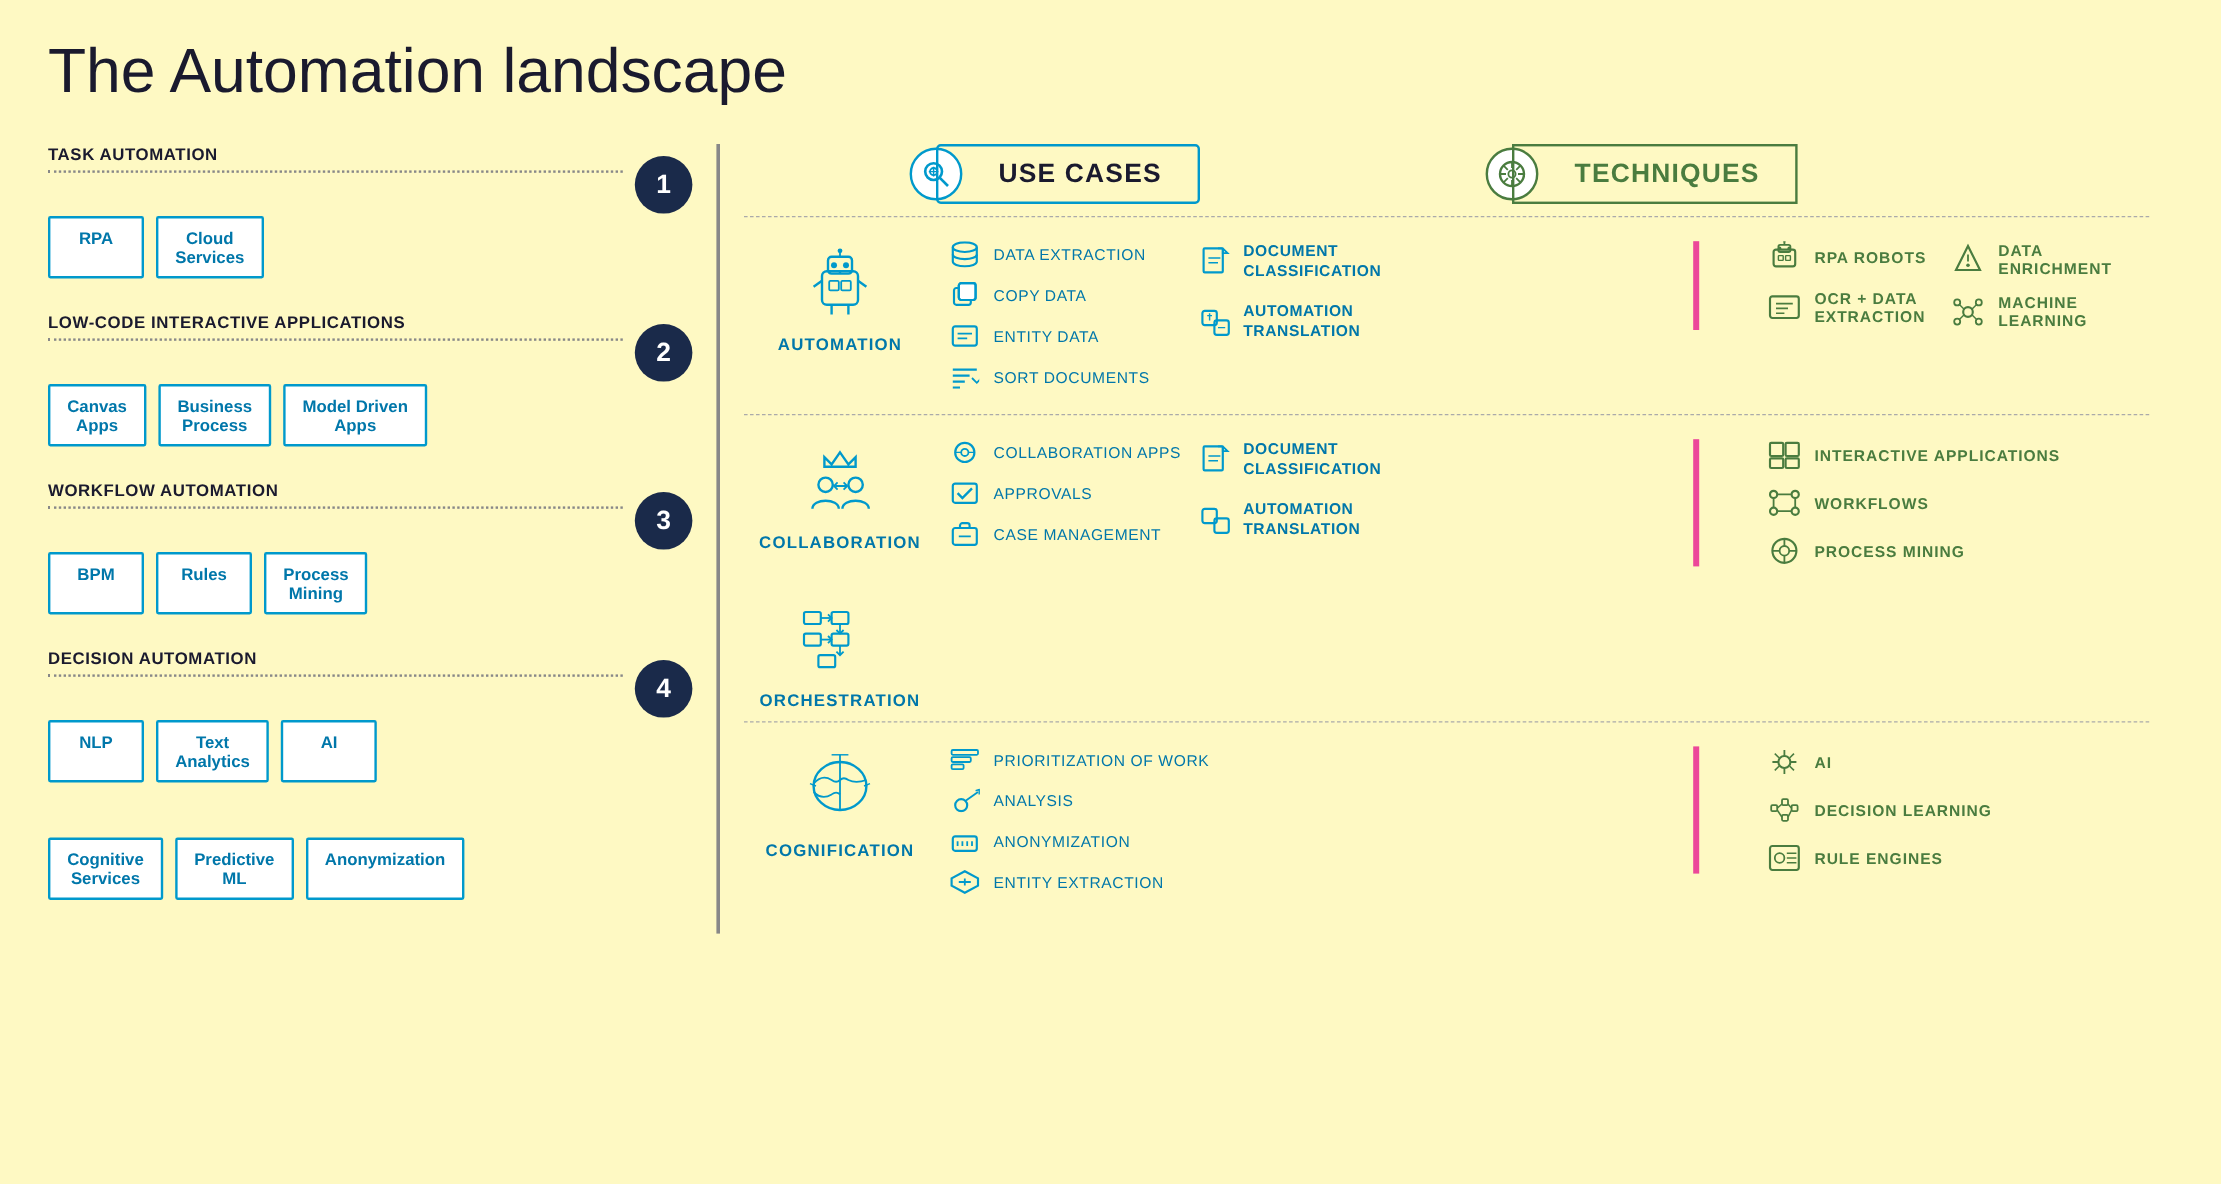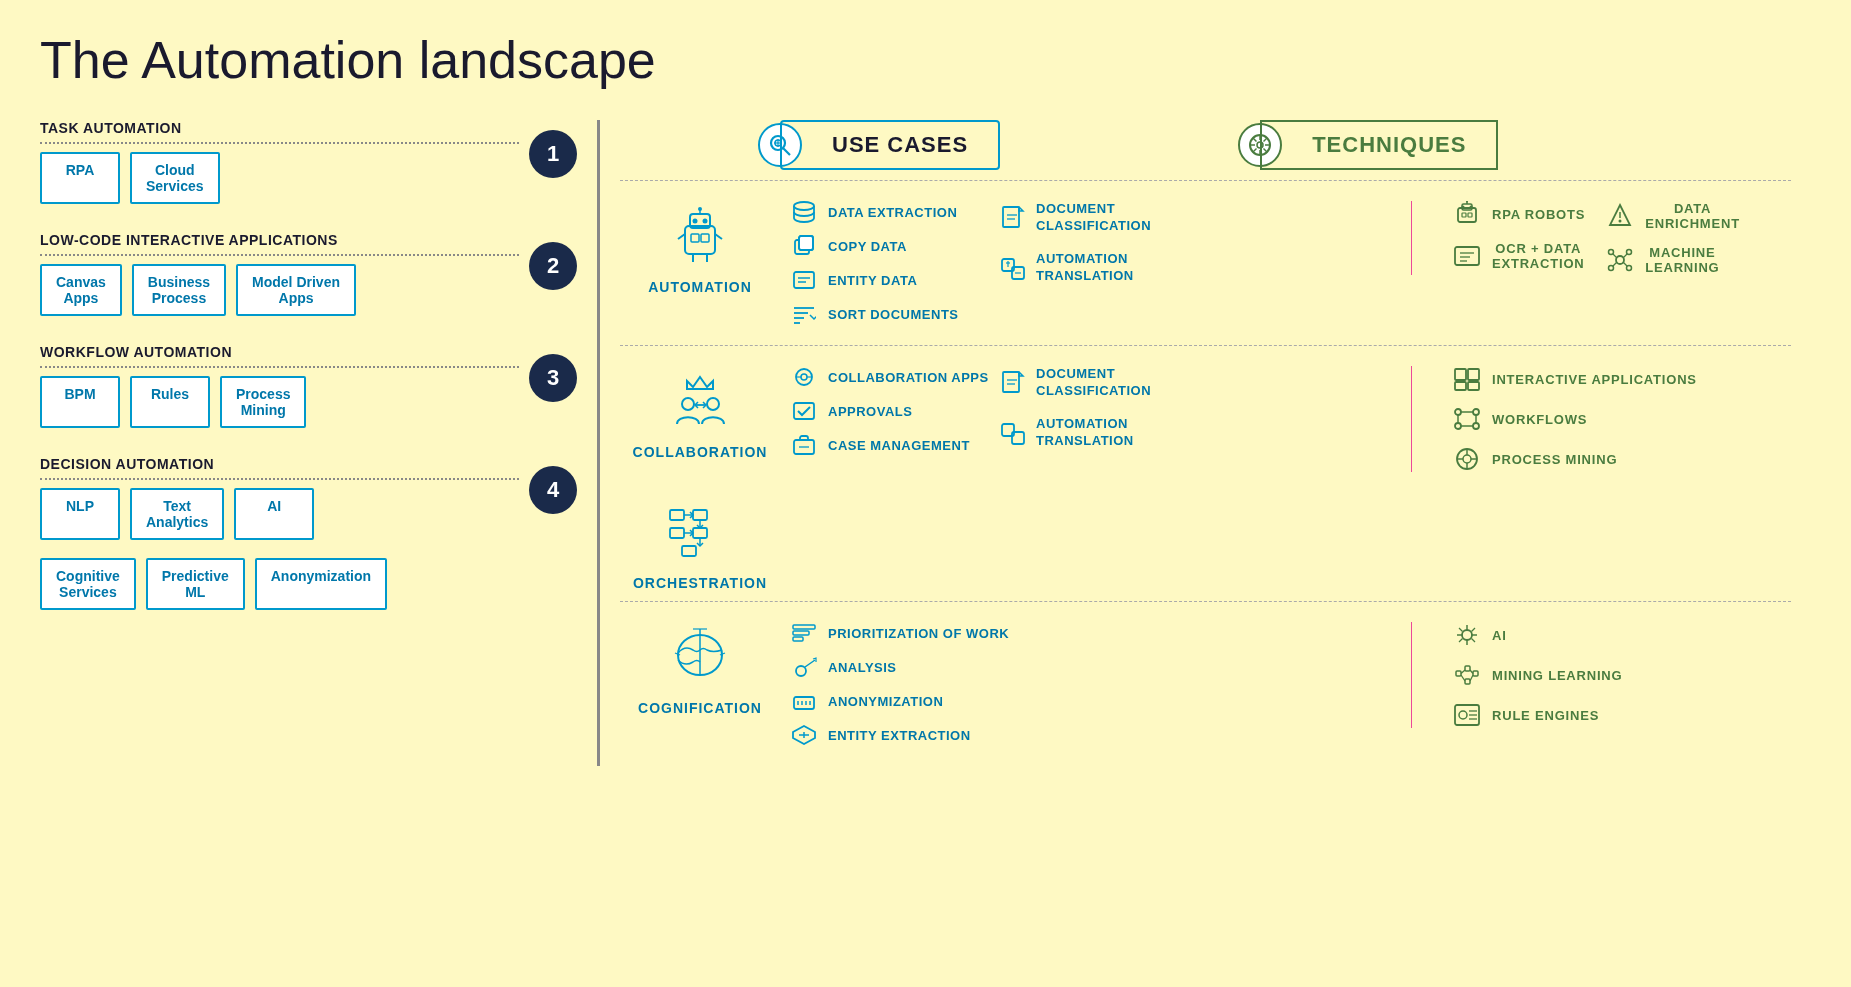--- a/index.html
+++ b/index.html
@@ -59,20 +59,21 @@
     .tag-box {
       border: 2px solid #0099cc;
       color: #0077aa;
       font-size: 14px;
       font-weight: 700;
       padding: 8px 14px;
       border-radius: 2px;
       background: white;
       min-width: 80px;
       text-align: center;
+      margin-top: 28px;
     }
 
     
     .middle-panel {
       flex: 1;
       padding: 0 20px;
       display: flex;
       flex-direction: column;
     }
 
@@ -184,21 +185,21 @@
       width: 28px;
       height: 22px;
       flex-shrink: 0;
       display: flex;
       align-items: center;
       justify-content: center;
     }
 
     .uc-text {
       font-size: 13px;
-      font-weight: 700;
+      font-weight: 400;
       color: #0077aa;
       letter-spacing: 0.5px;
     }
 
     .doc-class-col {
       width: 220px;
       flex-shrink: 0;
       display: flex;
       flex-direction: column;
       gap: 16px;
@@ -223,23 +224,22 @@
       letter-spacing: 0.5px;
       line-height: 1.3;
     }
 
     .techniques-list {
       width: 420px;
       flex-shrink: 0;
       display: flex;
       flex-direction: column;
       gap: 14px;
-      padding-left: 40px;
-      border-left: 1px solid #ec4899;
-      text-align: center;
+      padding-left: 56px;
+      border-left: 5px solid #ec4899;
     }
 
     .technique-item {
       display: flex;
       align-items: center;
       gap: 10px;
     }
 
     .tech-icon {
       width: 30px;
@@ -820,21 +820,21 @@
                   <rect x="3" y="8" width="5" height="5" rx="1" stroke="#4a7c3f" stroke-width="1.5" fill="none"></rect>
                   <rect x="12" y="3" width="5" height="5" rx="1" stroke="#4a7c3f" stroke-width="1.5" fill="none"></rect>
                   <rect x="20" y="8" width="5" height="5" rx="1" stroke="#4a7c3f" stroke-width="1.5" fill="none"></rect>
                   <rect x="12" y="16" width="5" height="5" rx="1" stroke="#4a7c3f" stroke-width="1.5" fill="none"></rect>
                   <line x1="8" y1="10.5" x2="12" y2="7" stroke="#4a7c3f" stroke-width="1.3"></line>
                   <line x1="17" y1="7" x2="20" y2="10.5" stroke="#4a7c3f" stroke-width="1.3"></line>
                   <line x1="8" y1="12" x2="12" y2="18" stroke="#4a7c3f" stroke-width="1.3"></line>
                   <line x1="17" y1="18" x2="20" y2="12" stroke="#4a7c3f" stroke-width="1.3"></line>
                 </svg>
             </div>
-            <span class="tech-text">MINING LEARNING</span>
+            <span class="tech-text">DECISION LEARNING</span>
           </div>
           <div class="technique-item">
             <div class="tech-icon">
               <svg width="28" height="24" viewBox="0 0 28 24" fill="none">
                   <rect x="2" y="2" width="24" height="20" rx="2" stroke="#4a7c3f" stroke-width="1.8" fill="none"></rect>
                   <circle cx="10" cy="12" r="4" stroke="#4a7c3f" stroke-width="1.5" fill="none"></circle>
                   <line x1="16" y1="8" x2="24" y2="8" stroke="#4a7c3f" stroke-width="1.3"></line>
                   <line x1="16" y1="12" x2="24" y2="12" stroke="#4a7c3f" stroke-width="1.3"></line>
                   <line x1="16" y1="16" x2="24" y2="16" stroke="#4a7c3f" stroke-width="1.3"></line>
                 </svg>

